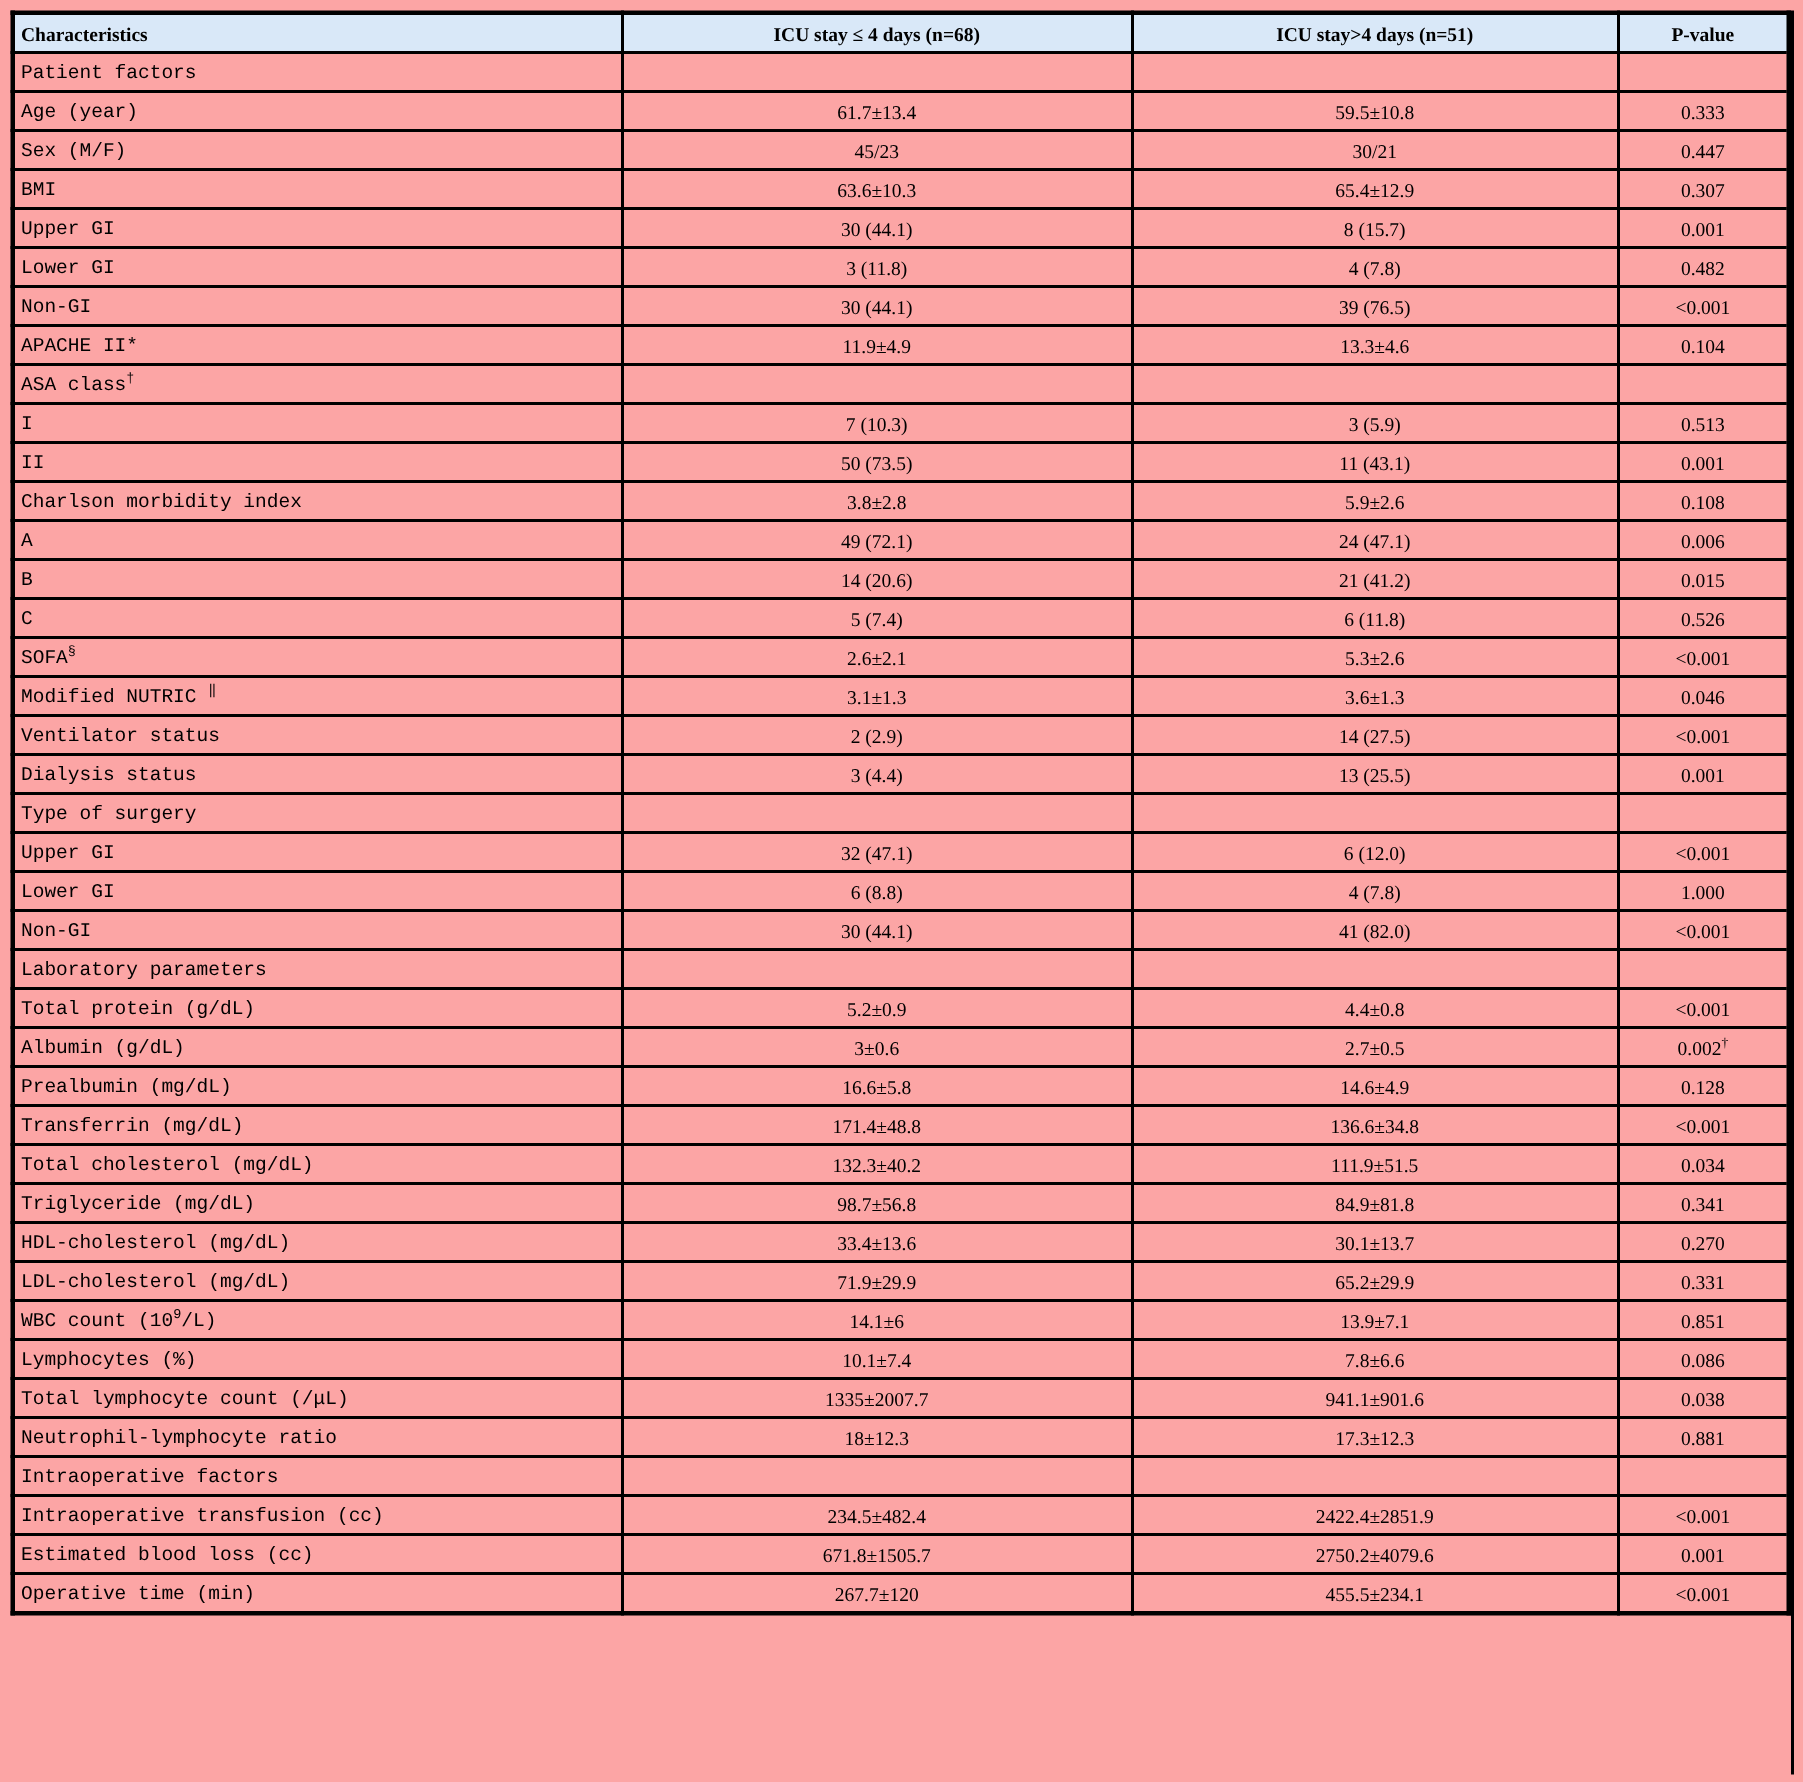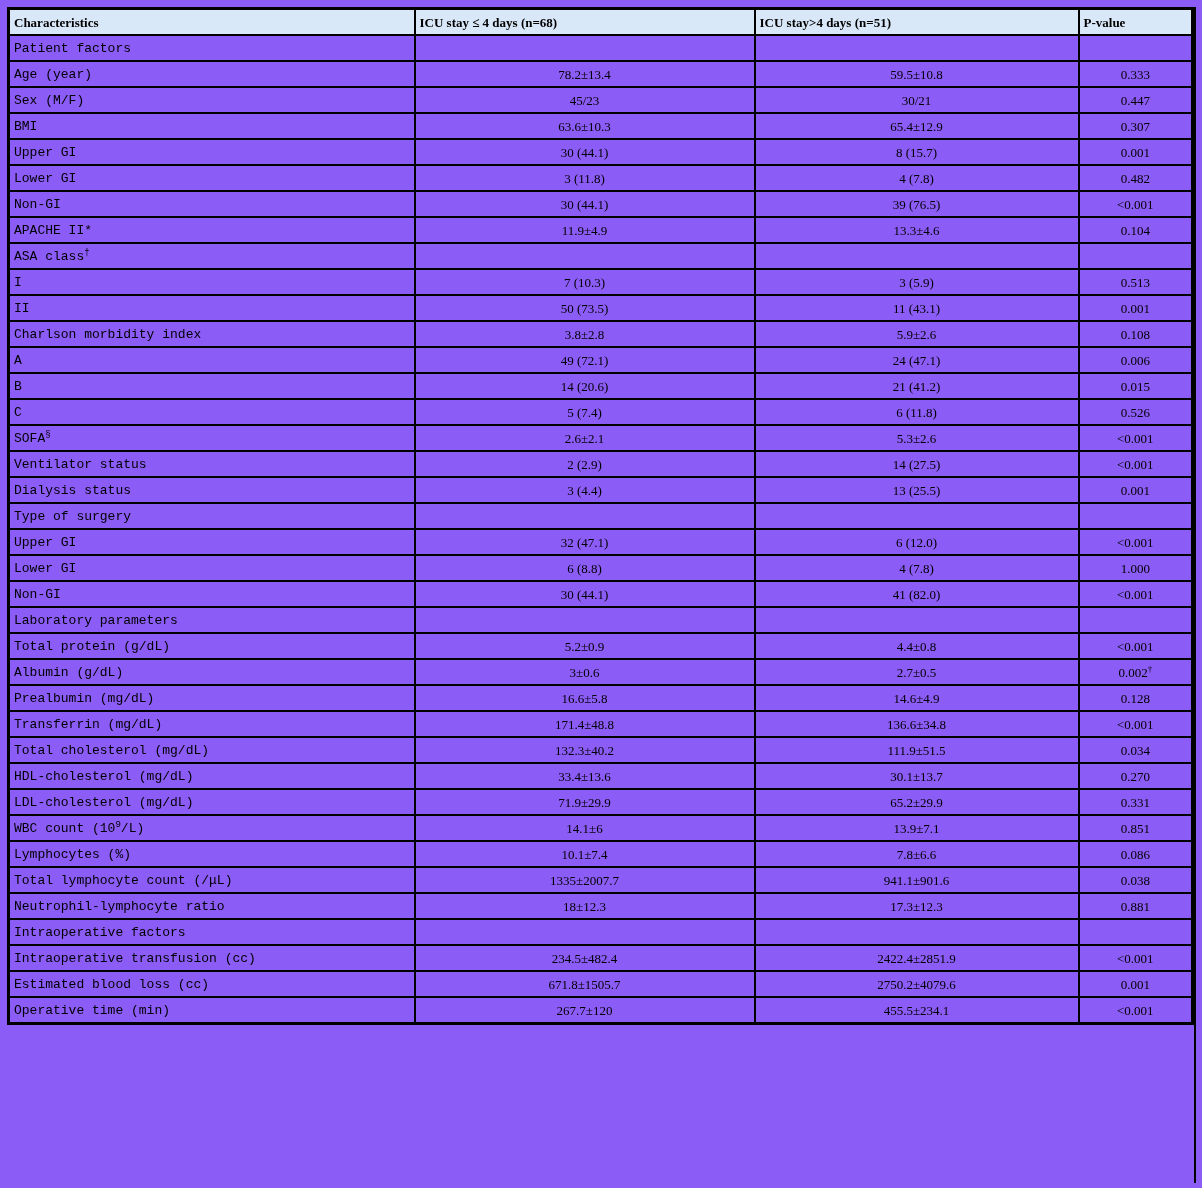--- a/index.html
+++ b/index.html
@@ -4,21 +4,21 @@
 <style>
   html, body {
     margin: 0;
     padding: 0;
     background: #ffffff;
   }
   .page {
     position: relative;
     width: 1202px;
     height: 1188px;
-    background: #8b5cf6;
+    background: #fca5a5;
     overflow: hidden;
     font-family: "Liberation Serif", "DejaVu Serif", serif;
     color: #000000;
   }
   table.char-table {
     position: absolute;
     left: 7px;
     top: 7px;
     width: 1184px;
     border-collapse: collapse;
@@ -31,21 +31,21 @@
     padding: 0 4px;
     font-size: 13px;
     line-height: 1;
     vertical-align: middle;
     white-space: nowrap;
     overflow: hidden;
   }
   .char-table th {
     background: var(--header-bg, #d9e8f8);
     font-weight: bold;
-    text-align: left;
+    text-align: center;
   }
   .char-table th.left {
     text-align: left;
   }
   .char-table td.label {
     text-align: left;
     font-family: Liberation Mono, monospace;
   }
   .char-table td.val {
     text-align: center;
@@ -84,21 +84,21 @@
     </thead>
     <tbody>
         <tr>
           <td class="label">Patient factors</td>
           <td class="val"></td>
           <td class="val"></td>
           <td class="val"></td>
         </tr>
         <tr>
           <td class="label">Age (year)</td>
-          <td class="val">78.2±13.4</td>
+          <td class="val">61.7±13.4</td>
           <td class="val">59.5±10.8</td>
           <td class="val">0.333</td>
         </tr>
         <tr>
           <td class="label">Sex (M/F)</td>
           <td class="val">45/23</td>
           <td class="val">30/21</td>
           <td class="val">0.447</td>
         </tr>
         <tr>
@@ -173,20 +173,26 @@
           <td class="val">6 (11.8)</td>
           <td class="val">0.526</td>
         </tr>
         <tr>
           <td class="label">SOFA<sup>§</sup></td>
           <td class="val">2.6±2.1</td>
           <td class="val">5.3±2.6</td>
           <td class="val">&lt;0.001</td>
         </tr>
         <tr>
+          <td class="label">Modified NUTRIC <sup>‖</sup></td>
+          <td class="val">3.1±1.3</td>
+          <td class="val">3.6±1.3</td>
+          <td class="val">0.046</td>
+        </tr>
+        <tr>
           <td class="label">Ventilator status</td>
           <td class="val">2 (2.9)</td>
           <td class="val">14 (27.5)</td>
           <td class="val">&lt;0.001</td>
         </tr>
         <tr>
           <td class="label">Dialysis status</td>
           <td class="val">3 (4.4)</td>
           <td class="val">13 (25.5)</td>
           <td class="val">0.001</td>
@@ -243,20 +249,26 @@
           <td class="label">Transferrin (mg/dL)</td>
           <td class="val">171.4±48.8</td>
           <td class="val">136.6±34.8</td>
           <td class="val">&lt;0.001</td>
         </tr>
         <tr>
           <td class="label">Total cholesterol (mg/dL)</td>
           <td class="val">132.3±40.2</td>
           <td class="val">111.9±51.5</td>
           <td class="val">0.034</td>
+        </tr>
+        <tr>
+          <td class="label">Triglyceride (mg/dL)</td>
+          <td class="val">98.7±56.8</td>
+          <td class="val">84.9±81.8</td>
+          <td class="val">0.341</td>
         </tr>
         <tr>
           <td class="label">HDL-cholesterol (mg/dL)</td>
           <td class="val">33.4±13.6</td>
           <td class="val">30.1±13.7</td>
           <td class="val">0.270</td>
         </tr>
         <tr>
           <td class="label">LDL-cholesterol (mg/dL)</td>
           <td class="val">71.9±29.9</td>

